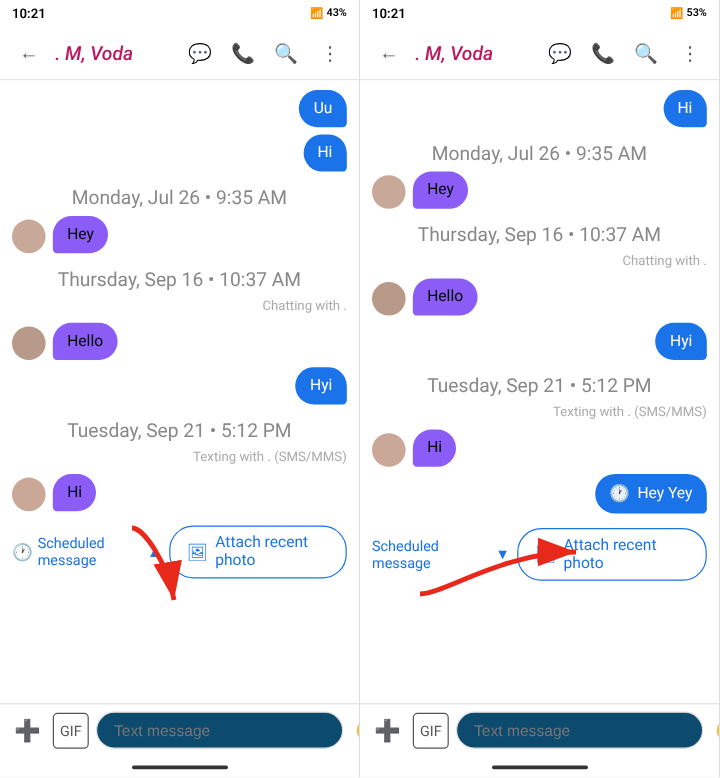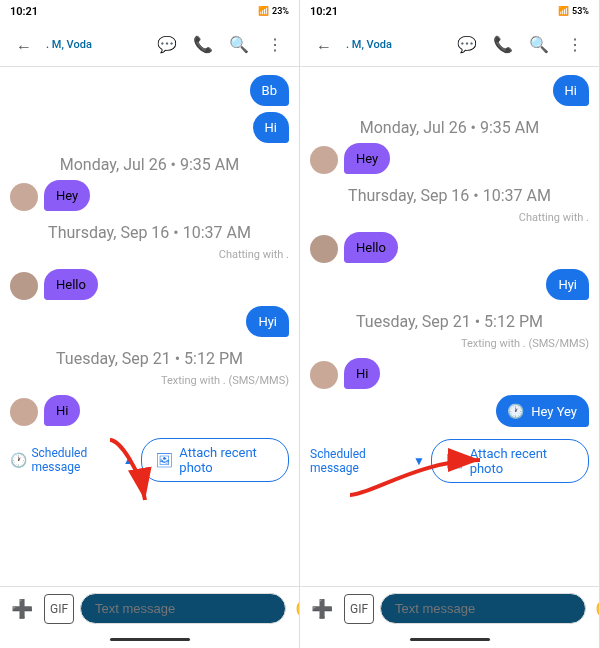--- a/index.html
+++ b/index.html
@@ -38,23 +38,24 @@
       display: flex;
       align-items: center;
       padding: 8px 10px;
       background: #fff;
       border-bottom: 1px solid #e0e0e0;
       gap: 8px;
     }
 
     .app-bar-title {
       flex: 1;
-      font-size: 11px;
+      font-size: 16px;
       font-weight: 500;
-      color: #0369a1;
+      color: #be185d;
+      font-style: italic;
     }
 
     .icon-btn {
       width: 28px;
       height: 28px;
       display: flex;
       align-items: center;
       justify-content: center;
       cursor: pointer;
       border-radius: 50%;
@@ -250,37 +251,37 @@
 </head>
 <body>
 
 <div class="panel-wrapper">
   <div class="phone-panel">
 
     <div class="status-bar">
       <span>10:21</span>
       <div class="status-icons">
         <span>📶</span>
-        <span>23%</span>
+        <span>43%</span>
       </div>
     </div>
 
     <div class="app-bar">
       <div class="icon-btn">←</div>
       <span class="app-bar-title">. M, Voda</span>
       <div class="icon-btn">💬</div>
       <div class="icon-btn">📞</div>
       <div class="icon-btn">🔍</div>
       <div class="icon-btn">⋮</div>
     </div>
 
     <div class="chat-area">
 
       <div class="msg-row sent">
-        <div class="bubble sent">Bb</div>
+        <div class="bubble sent">Uu</div>
       </div>
       <div class="msg-row sent">
         <div class="bubble sent">Hi</div>
       </div>
 
       <div class="date-label">Monday, Jul 26 • 9:35 AM</div>
 
       <div class="msg-row">
         <div class="avatar avatar-left" style="background:#c8a898;"></div>
         <div class="bubble received">Hey</div>

